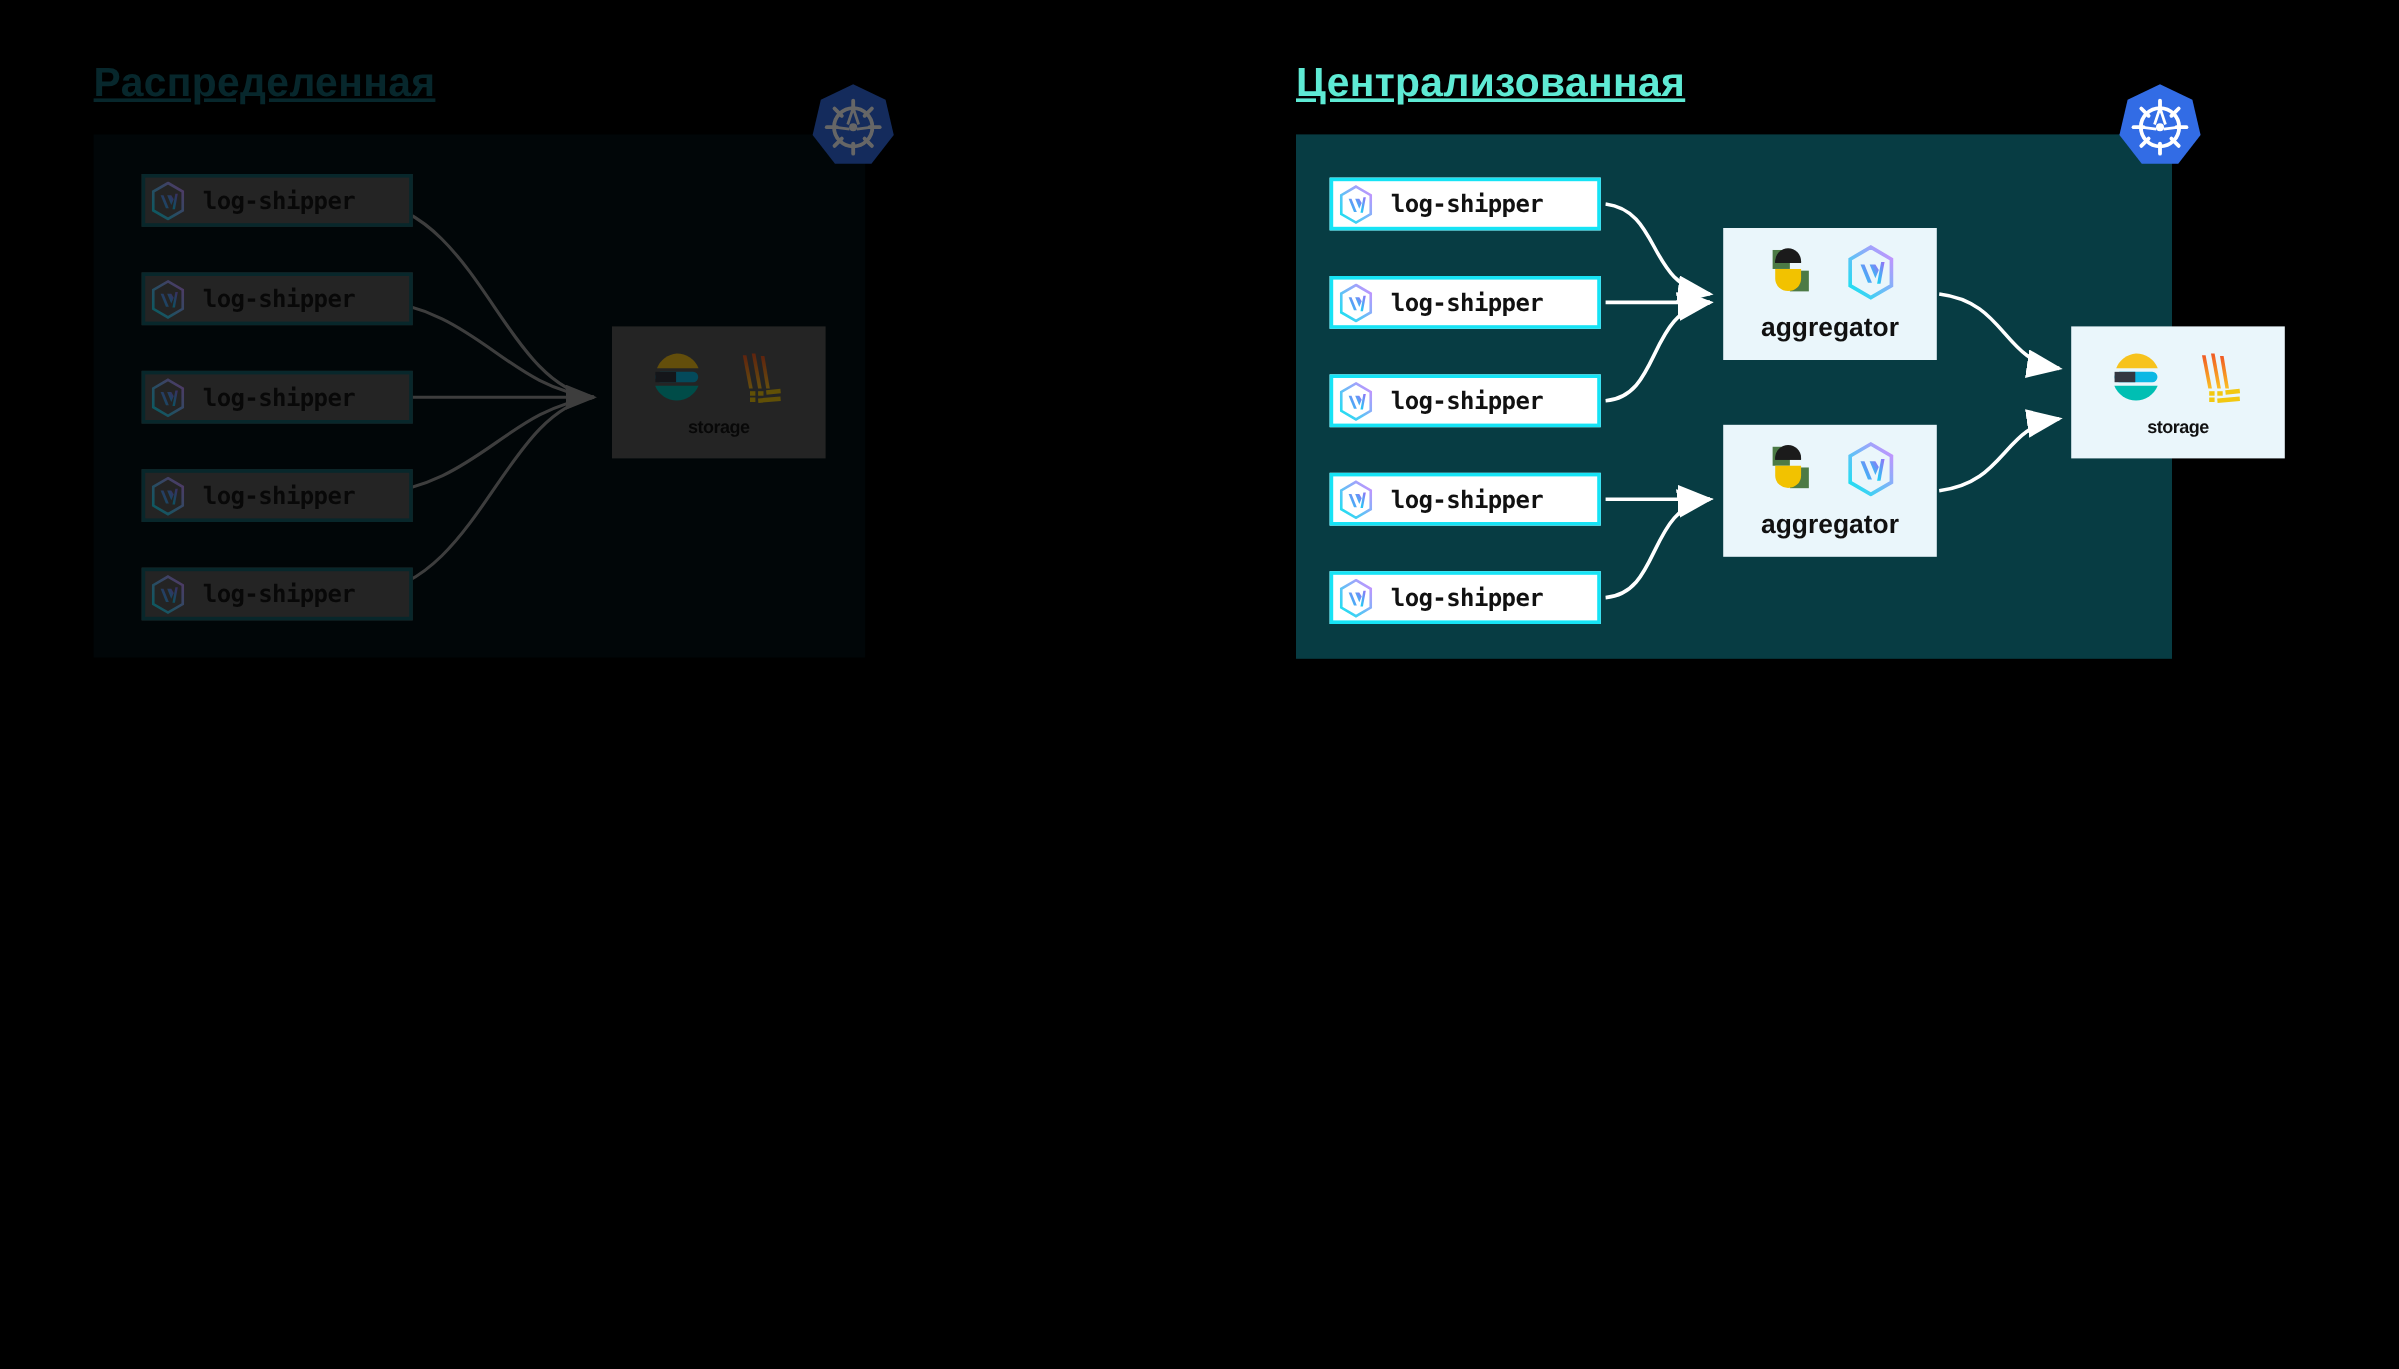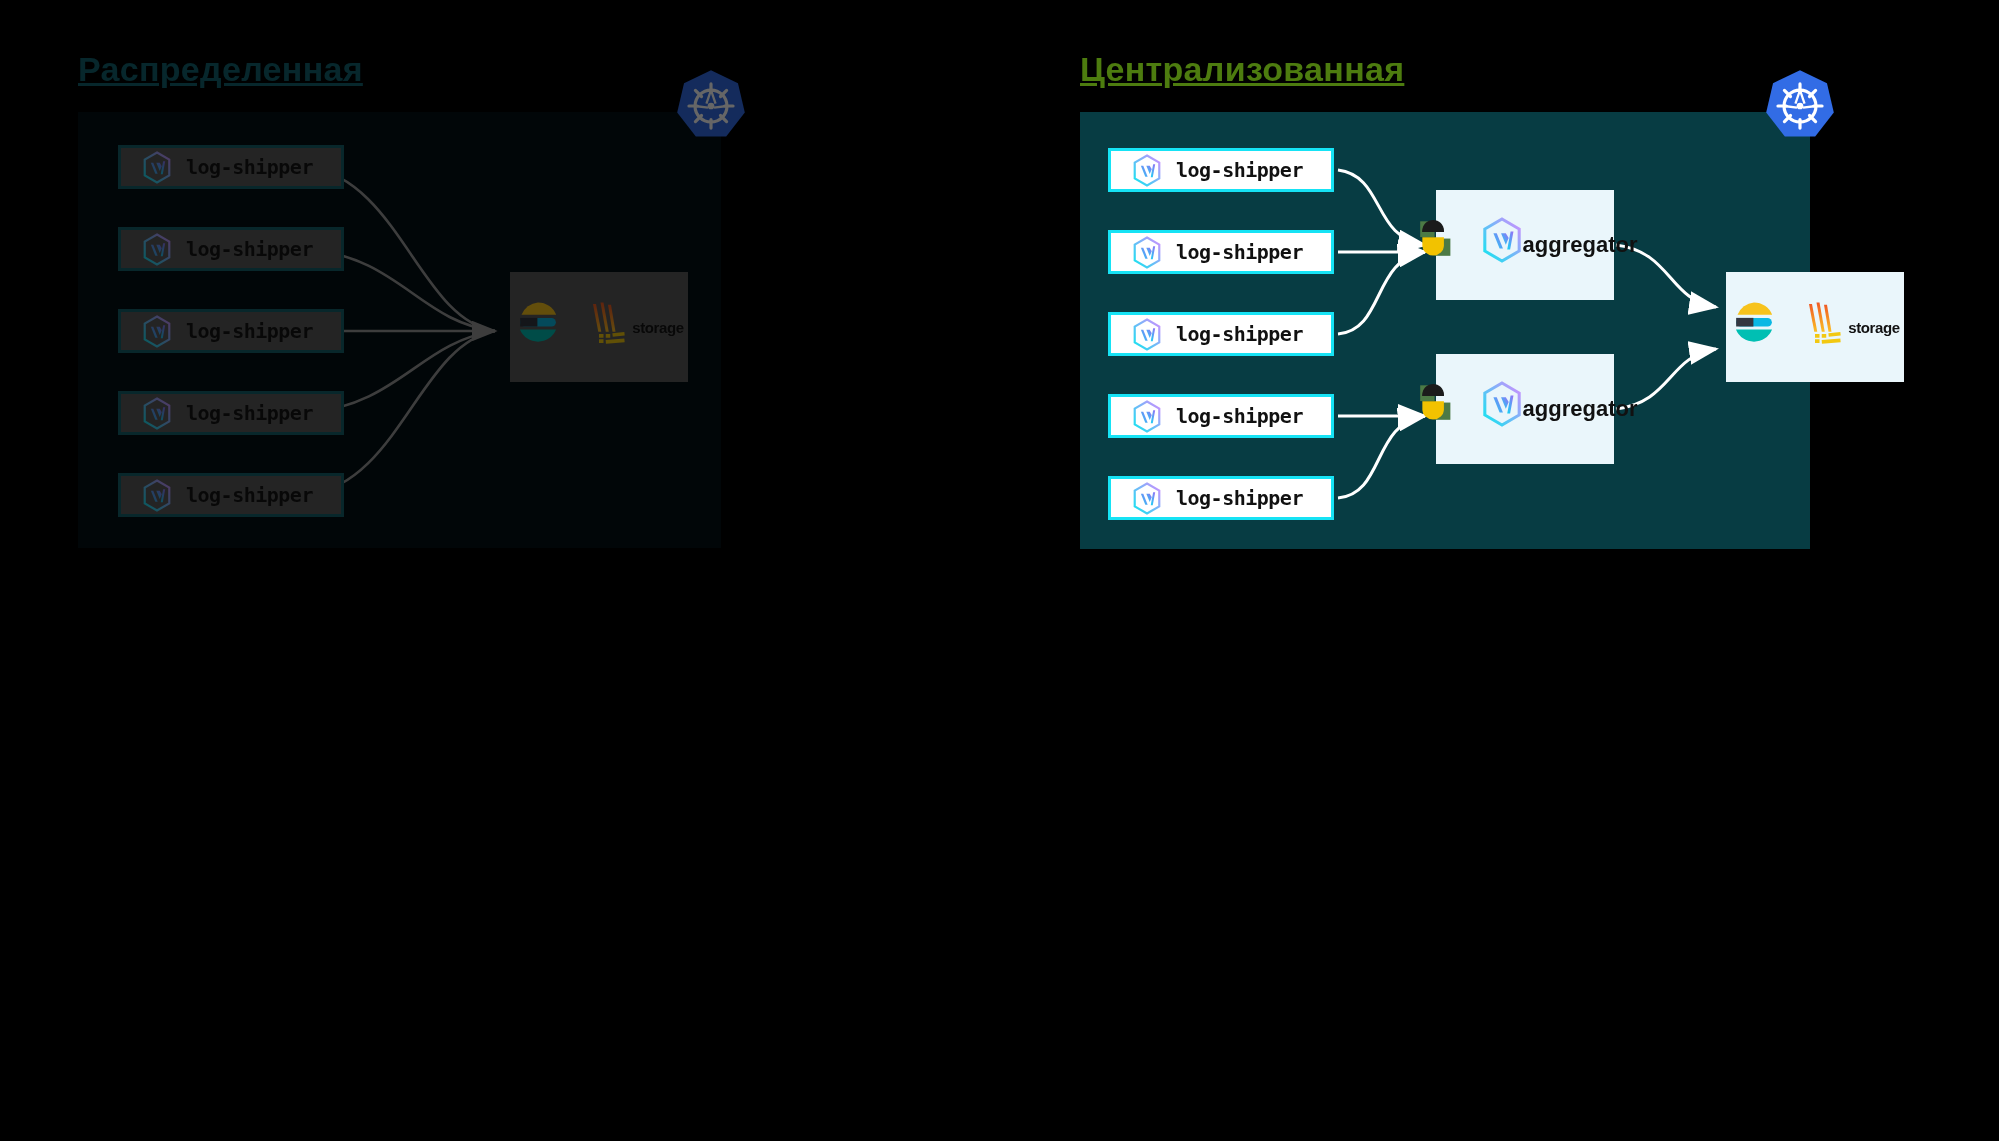--- a/index.html
+++ b/index.html
@@ -24,21 +24,21 @@
   .panel-title {
     position: absolute;
     font-family: "Liberation Sans", sans-serif;
     font-weight: bold;
     font-size: 34px;
     letter-spacing: 0.3px;
     white-space: nowrap;
     text-decoration: underline;
   }
   .title-left  { left: 78px;  top: 50px;  color: #12626e; }
-  .title-right { left: 1080px; top: 50px; color: #4d7c0f; }
+  .title-right { left: 1080px; top: 50px; color: #5eead4; }
 
   
   .panel {
     position: absolute;
     box-sizing: border-box;
   }
   .panel-left {
     left: 78px; top: 112px;
     width: 643px; height: 436px;
     background: #030f14;
@@ -55,21 +55,21 @@
     box-sizing: border-box;
     display: flex;
     align-items: center;
   }
 
   
   .shipper {
     width: 226px;
     height: 44px;
     border: 3px solid;
-    padding-left: 21px;
+    padding-left: 4px;
     gap: 14px;
   }
   .shipper.dim {
     background: #5b5b5b;
     border-color: #14616b;
   }
   .shipper.bright {
     background: #ffffff;
     border-color: #16e3f5;
   }
@@ -80,20 +80,21 @@
     color: #111111;
     letter-spacing: -0.5px;
   }
   .shipper.dim .label { color: #161616; }
 
   
   .bigbox {
     position: absolute;
     box-sizing: border-box;
     display: flex;
+    flex-direction: column;
     align-items: center;
     justify-content: center;
   }
   .bigbox.bright { background: #eaf6fb; }
   .bigbox.dim    { background: #5b5b5b; }
   .bigbox .logos {
     display: flex;
     align-items: center;
     justify-content: center;
     gap: 22px;

